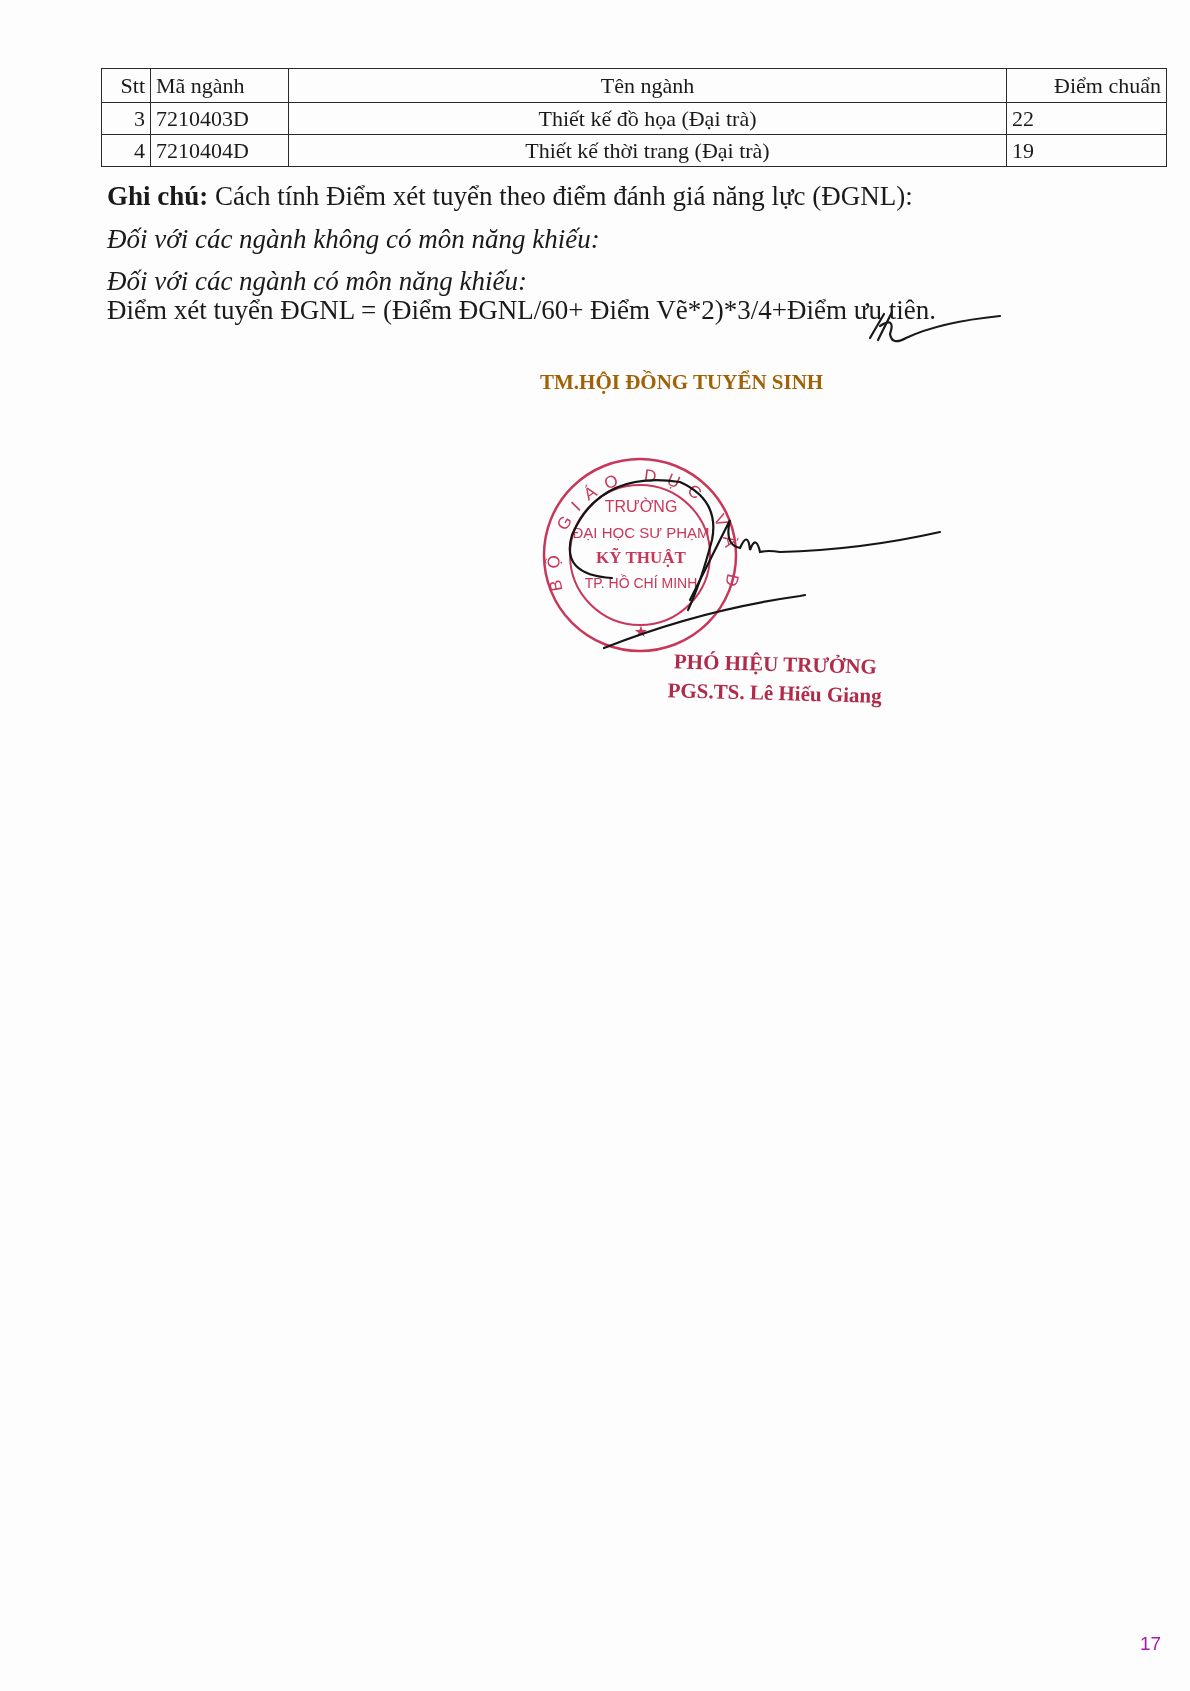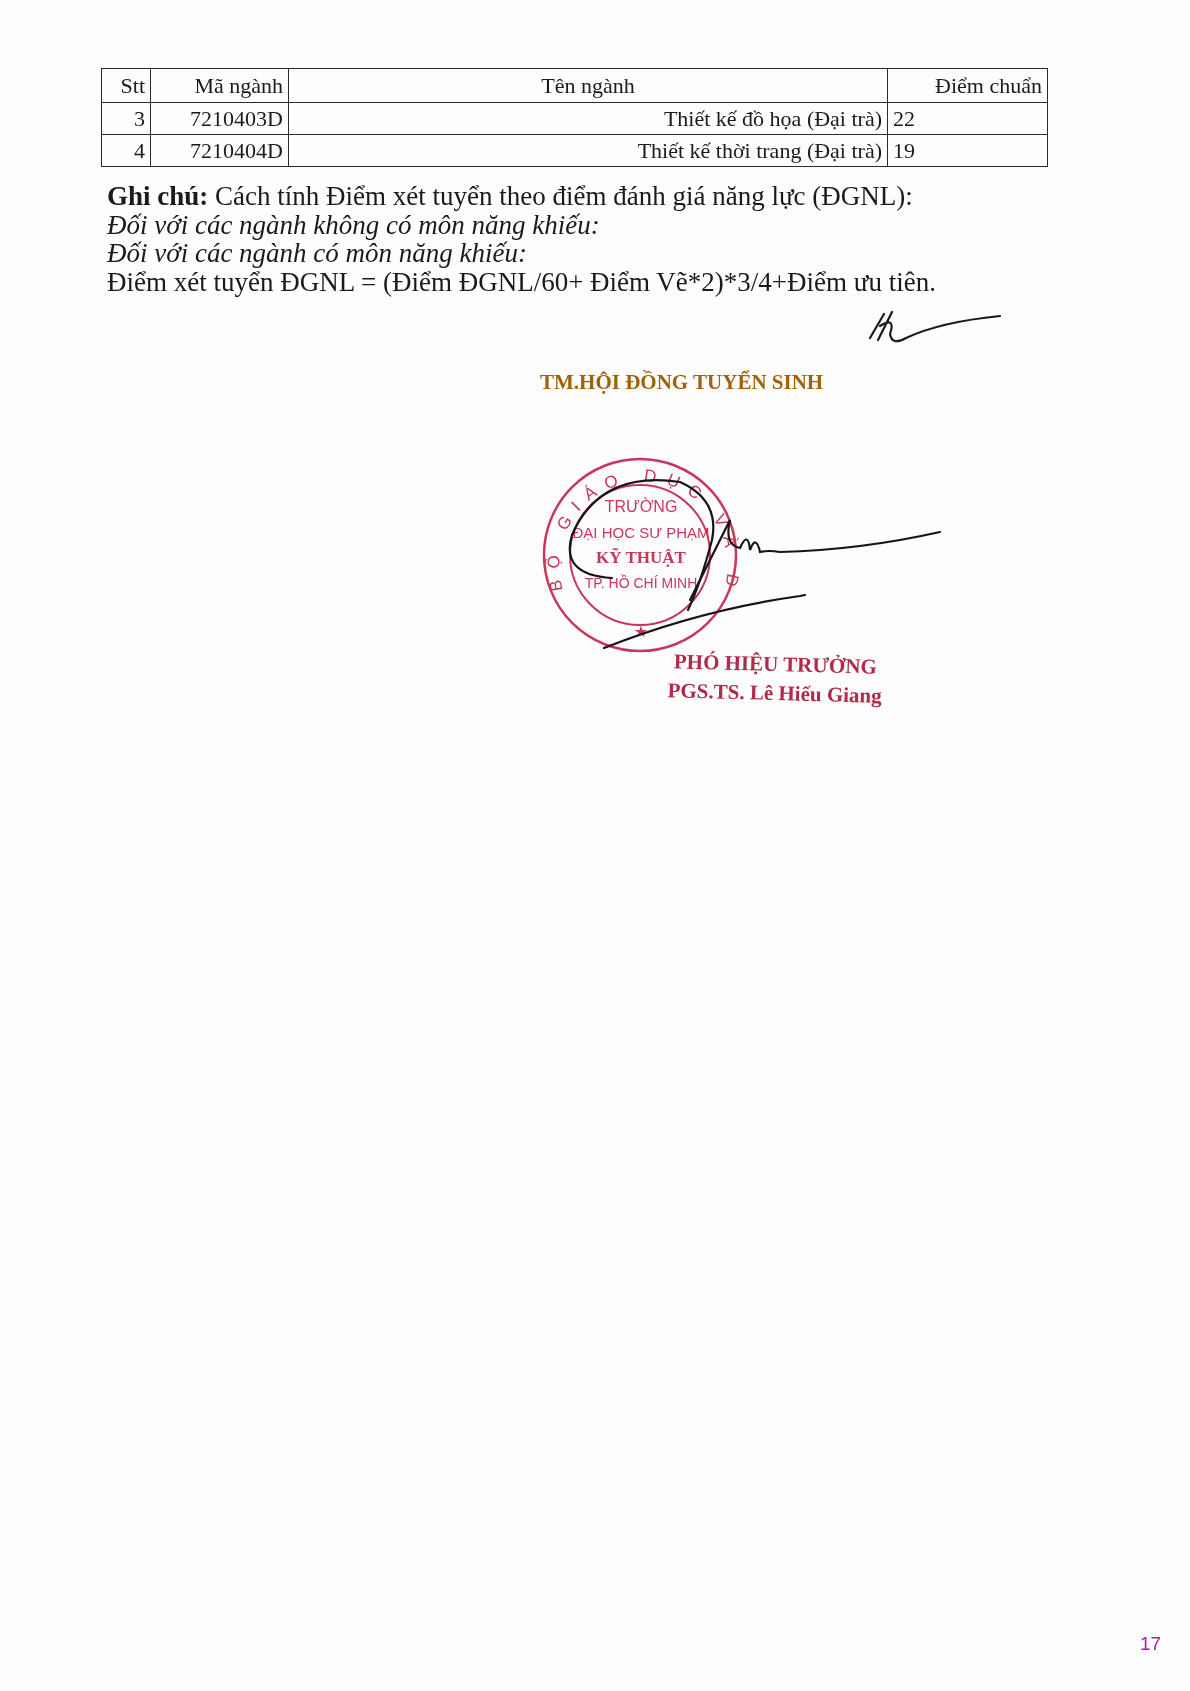--- a/index.html
+++ b/index.html
@@ -1,37 +1,37 @@
 <!DOCTYPE html>
 <html><head>
 <meta charset="utf-8">
 <style>
   html, body { margin:0; padding:0; }
   body {
     width:1190px; height:1691px; background:#fdfdfd; position:relative; overflow:hidden;
     font-family:"Liberation Serif","DejaVu Serif",serif; color:#1a1a1a;
   }
   table.scores {
-    position:absolute; left:101px; top:68px; width:947px;
+    position:absolute; left:101px; top:68px; width:1066px;
     border-collapse:collapse; font-size:22px;
   }
   table.scores td, table.scores th {
     border:1.5px solid #2a2a2a; padding:0 5px; height:31px; font-weight:normal;
     white-space:nowrap;
   }
   table.scores th { height:33px; }
   .c-stt { width:38px; text-align:right; }
-  .c-code { width:127px; text-align:right; }
-  .c-name { text-align:right; }
+  .c-code { width:127px; text-align:left; }
+  .c-name { text-align:center; }
   .c-name-h { text-align:center;margin-left:26px; }
   .c-score { width:132px; text-align:left; padding-right:22px !important; }
   .c-score-h { text-align:right; }
   .notes { position:absolute; left:107px; top:182px; font-size:27px; line-height:28.5px; }
   .notes .b { font-weight:bold; }
-  .notes .i { font-style:italic; }
+  .notes .i { font-style:italic;margin-top:14px; }
   .council {
     position:absolute; left:540px; top:368px; width:340px; text-align:left;
     font-weight:bold; font-size:21px; line-height:29px; color:#a16207;
   }
   .vice {
     position:absolute; left:650px; top:650px; width:250px; text-align:center;
     font-weight:bold; font-size:21px; line-height:29px; color:#b02a4a;
     transform:rotate(1.5deg);
   }
   .page-num { position:absolute; left:1140px; top:1633px; font-family:"Liberation Sans",sans-serif; font-size:19px; color:#a21caf; }

